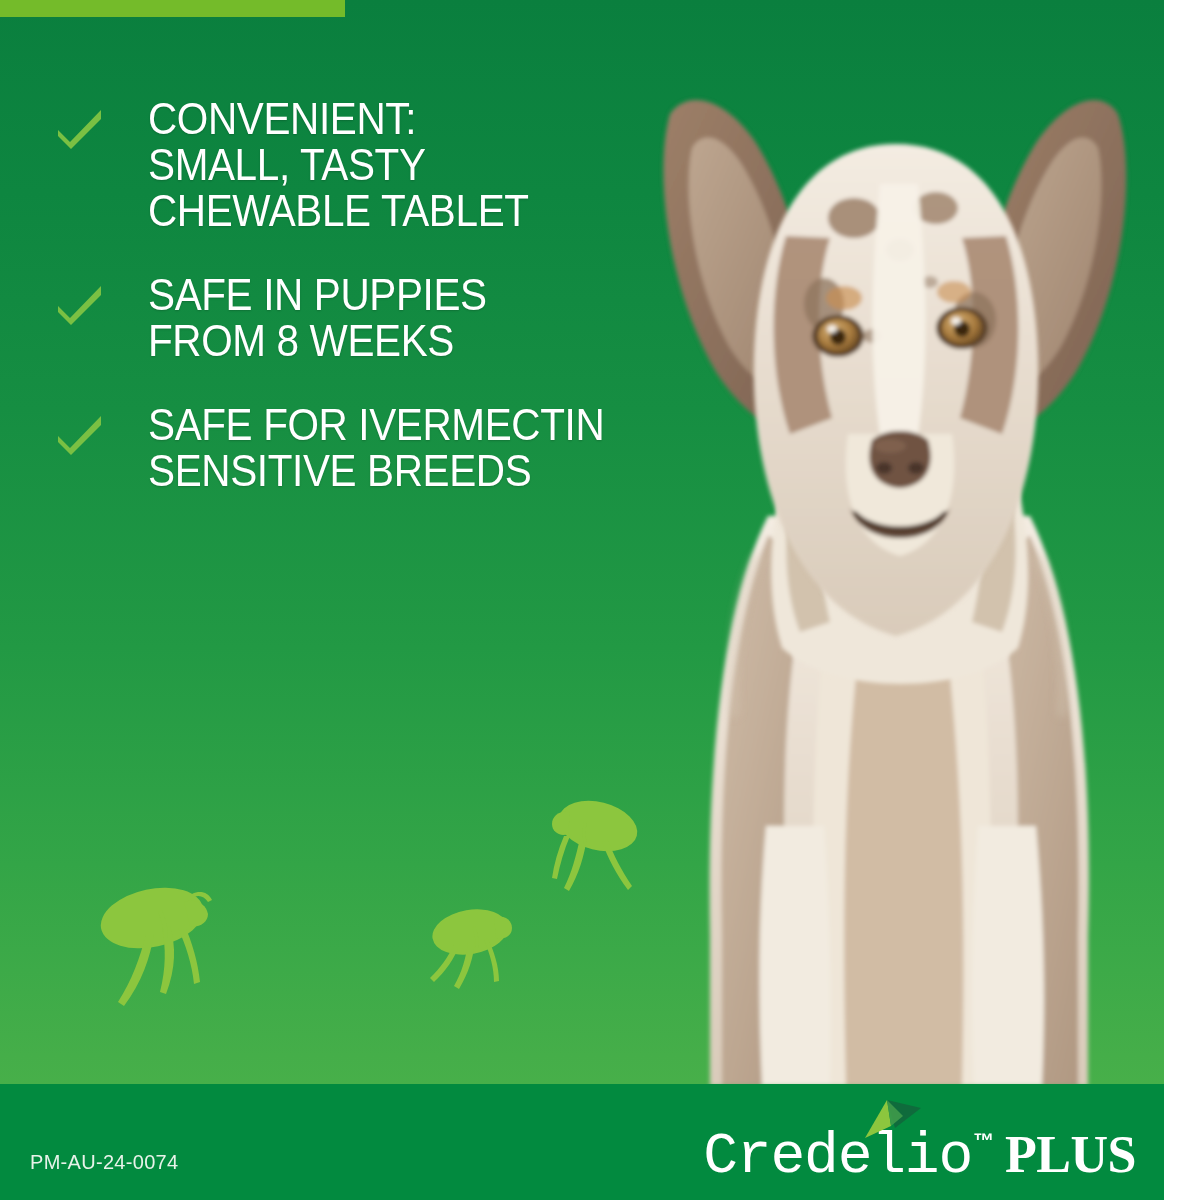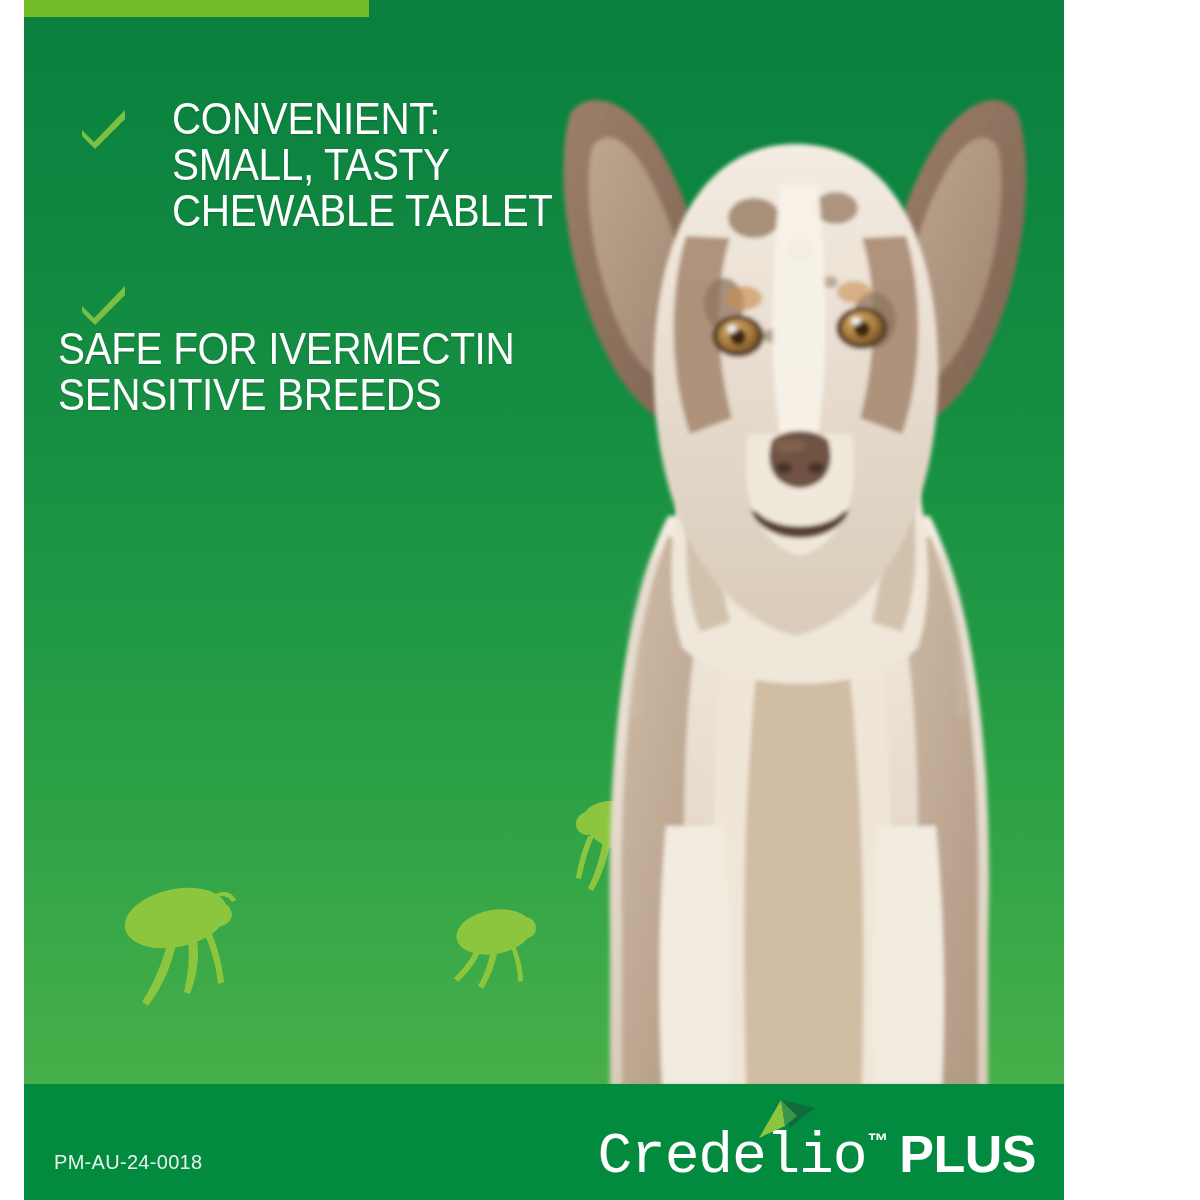--- a/index.html
+++ b/index.html
@@ -6,32 +6,31 @@
     margin: 0;
     padding: 0;
     background: #ffffff;
   }
   body {
     font-family: "Liberation Sans", sans-serif;
   }
 
   .ad {
     position: relative;
-    width: 1040px;
+    width: 1164px;
     height: 1200px;
     overflow: hidden;
     background: linear-gradient(180deg,
         #0a7f3e 0%,
         #0e8640 16%,
         #168e42 34%,
         #229944 54%,
         #33a547 72%,
         #45ae49 88%,
         #50b44b 100%);
-    margin-left: 24px;
   }
 
   
   .top-bar {
     position: absolute;
     left: 0;
     top: 0;
     width: 345px;
     height: 17px;
     background: #74bb2a;
@@ -67,21 +66,21 @@
     top: 96px;
     width: 700px;
     z-index: 5;
   }
   .benefit {
     position: relative;
     display: flex;
     align-items: flex-start;
     margin-bottom: 38px;
   }
-  .benefit:last-child { margin-bottom: 0; flex-direction: column; }
+  .benefit:last-child { margin-bottom: 0; }
 
   .check {
     flex: 0 0 auto;
     width: 58px;
     margin-left: 56px;
     margin-top: 12px;
   }
   .check svg { display: block; width: 48px; height: 42px; }
 
   .benefit-text {
@@ -153,21 +152,21 @@
   .logo-tm {
     font-family: "Liberation Sans", sans-serif;
     font-size: 21px;
     font-weight: 700;
     position: relative;
     top: -24px;
     left: 1px;
     letter-spacing: 0;
   }
   .logo-plus {
-    font-family: Liberation Sans, sans-serif;
+    font-family: Liberation Serif, serif;
     font-size: 52px;
     font-weight: 700;
     letter-spacing: -0.5px;
     margin-left: 12px;
     line-height: 1;
   }
 </style>
 </head>
 <body>
 
@@ -350,36 +349,45 @@
         <svg viewBox="0 0 48 42" xmlns="http://www.w3.org/2000/svg">
           <path d="M2 22 L 14 34 L 45 2 L 45 11 L 15 41 L 2 28 Z" fill="#7ac043"></path>
         </svg>
       </span>
       <span class="benefit-text">CONVENIENT:
 SMALL, TASTY
 CHEWABLE TABLET</span>
     </div>
 
 
+    <div class="benefit">
+      <span class="check">
+        <svg viewBox="0 0 48 42" xmlns="http://www.w3.org/2000/svg">
+          <path d="M2 22 L 14 34 L 45 2 L 45 11 L 15 41 L 2 28 Z" fill="#7ac043"></path>
+        </svg>
+      </span>
+      <span class="benefit-text">SAFE IN PUPPIES
+FROM 8 WEEKS</span>
+    </div>
 
     <div class="benefit">
       <span class="check">
         <svg viewBox="0 0 48 42" xmlns="http://www.w3.org/2000/svg">
           <path d="M2 22 L 14 34 L 45 2 L 45 11 L 15 41 L 2 28 Z" fill="#7ac043"></path>
         </svg>
       </span>
       <span class="benefit-text">SAFE FOR IVERMECTIN
 SENSITIVE BREEDS</span>
     </div>
 
   </div>
 
   <div class="footer"></div>
 
-  <div class="pm-code">PM-AU-24-0018</div>
+  <div class="pm-code">PM-AU-24-0074</div>
 
   <div class="logo">
     <div class="logo-inner">
       <span class="logo-mark">
         <svg viewBox="0 0 66 44" xmlns="http://www.w3.org/2000/svg">
           <path d="M8 42 L 30 4 L 34 30 Z" fill="#8cc63e"></path>
           <path d="M30 4 L 64 12 L 38 32 Z" fill="#0f6b3c"></path>
           <path d="M30 4 L 46 20 L 34 30 Z" fill="#3f9a4a" opacity="0.9"></path>
         </svg>
       </span>

